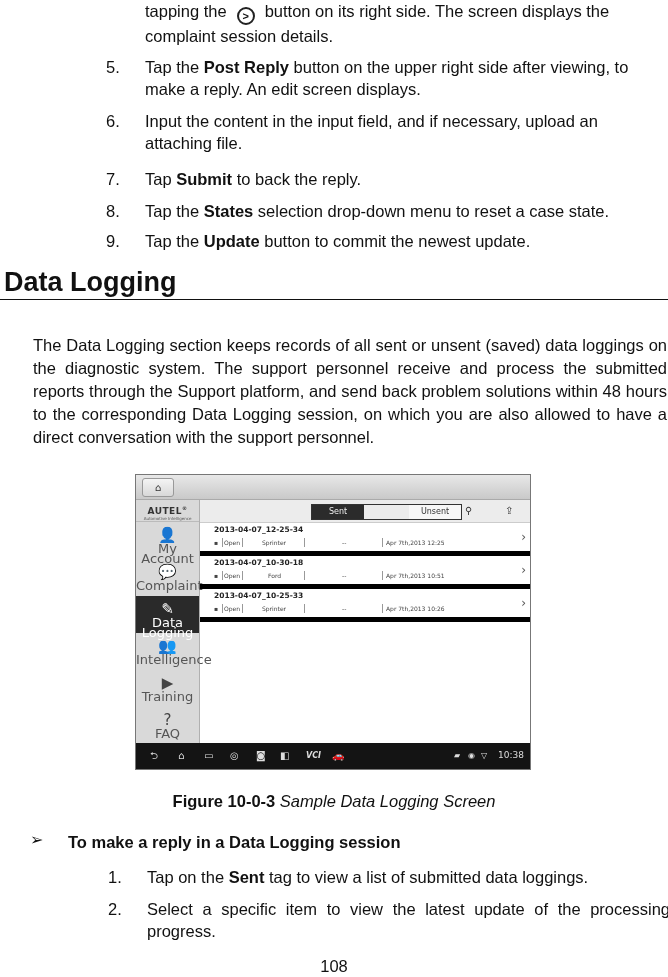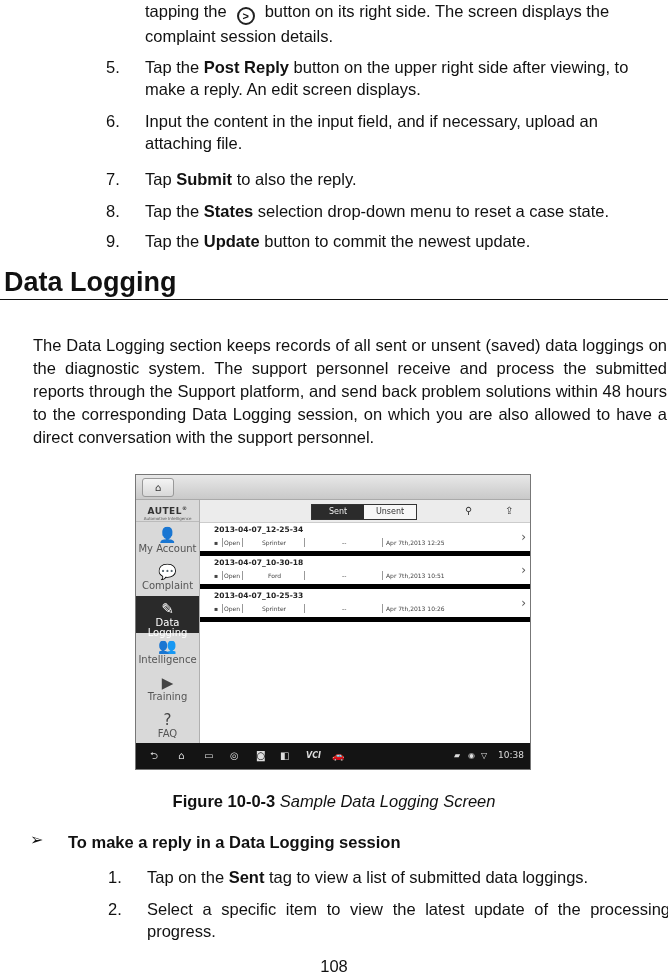--- a/index.html
+++ b/index.html
@@ -40,30 +40,30 @@
     .topbar-title { position: absolute; left: 0; right: 0; top: 5px; text-align: center; font-size: 9.5px; font-weight: bold; color: #222; padding-left: 60px; }
     .sidebar {
       position: absolute; left: 0; top: 25px; width: 63px; bottom: 26px; background: #d9d9d9;
       border-right: 1px solid #b0b0b0;
     }
     .logo { height: 22px; text-align: center; border-bottom: 1px solid #bbb; padding-top: 3px; box-sizing: border-box; }
     .logo .brand { font-size: 9px; font-weight: bold; letter-spacing: 0.5px; color: #333; line-height: 10px; }
     .logo .sub { font-size: 4px; color: #555; line-height: 5px; }
     .side-item { height: 37px; text-align: center; box-sizing: border-box; padding-top: 4px; color: #555; }
     .side-item .ico { font-size: 15px; line-height: 18px; color: #444; }
-    .side-item .lbl { font-size: 10px; line-height: 10px; }
+    .side-item .lbl { font-size: 13px; line-height: 10px; }
     .side-item.active { background: #2a2a2a; color: #fff; }
     .side-item.active .ico { color: #fff; }
     .toolbar2 {
       position: absolute; left: 64px; right: 0; top: 25px; height: 22px; background: #ececec; border-bottom: 1px solid #ccc;
     }
     .seg { position: absolute; left: 111px; top: 4px; height: 14px; display: flex; border: 1px solid #333; }
     .seg div { width: 52px; font-size: 8px; line-height: 14px; text-align: center; }
     .seg .on { background: #2b2b2b; color: #eee; }
-    .seg .off { background: #f7f7f7; color: #333; }
+    .seg .off { background: #f7f7f7; color: #333; margin-left: 45px; }
     .tb-icon { position: absolute; top: 4px; font-size: 10px; line-height: 14px; color: #333; }
     .list { position: absolute; left: 64px; right: 0; top: 48px; }
     .row { position: relative; height: 28px; border-bottom: 5px solid #000000; }
     .row .title { position: absolute; left: 14px; top: 2px; font-size: 7.5px; font-weight: bold; color: #222; }
     .row .meta { position: absolute; left: 14px; top: 16px; font-size: 6px; color: #444; white-space: nowrap; }
     .row .meta span { position: absolute; top: 0; }
     .row .sep { position: absolute; top: 15px; width: 1px; height: 9px; background: #999; }
     .row .chev { position: absolute; right: 4px; top: 7px; font-size: 12px; color: #555; }
     .navbar {
       position: absolute; left: 0; right: 0; bottom: 0; height: 26px; background: #141414; color: #ddd;
@@ -89,21 +89,21 @@
 <div class="step" style="top:56px;">
   <span class="num">5.</span>
   <div class="txt"><span>Tap the </span><b>Post Reply</b><span> button on the upper right side after viewing, to make a reply. An edit screen displays.</span></div>
 </div>
 <div class="step" style="top:110px;">
   <span class="num">6.</span>
   <div class="txt"><span>Input the content in the input field, and if necessary, upload an attaching file.</span></div>
 </div>
 <div class="step" style="top:168px;">
   <span class="num">7.</span>
-  <div class="txt"><span>Tap </span><b>Submit</b><span> to also the reply.</span></div>
+  <div class="txt"><span>Tap </span><b>Submit</b><span> to back the reply.</span></div>
 </div>
 <div class="step" style="top:200px;">
   <span class="num">8.</span>
   <div class="txt"><span>Tap the </span><b>States</b><span> selection drop-down menu to reset a case state.</span></div>
 </div>
 <div class="step" style="top:230px;">
   <span class="num">9.</span>
   <div class="txt"><span>Tap the </span><b>Update</b><span> button to commit the newest update.</span></div>
 </div>
 

